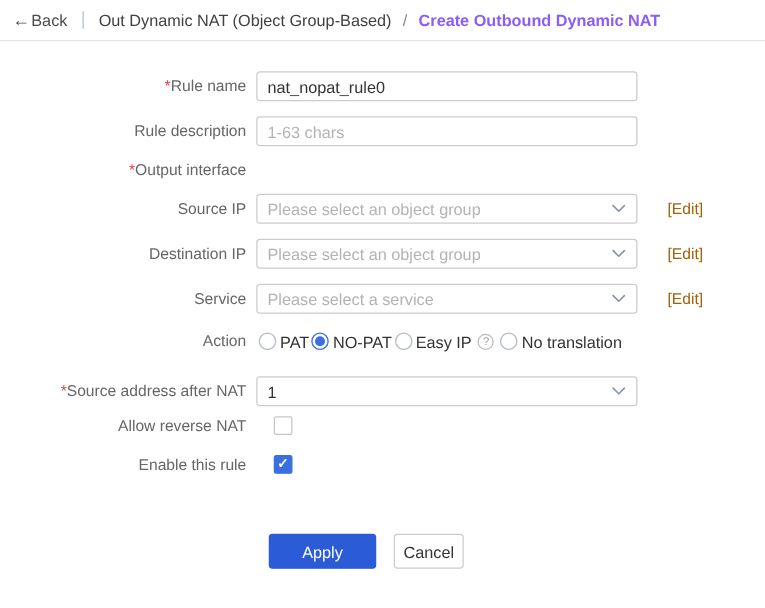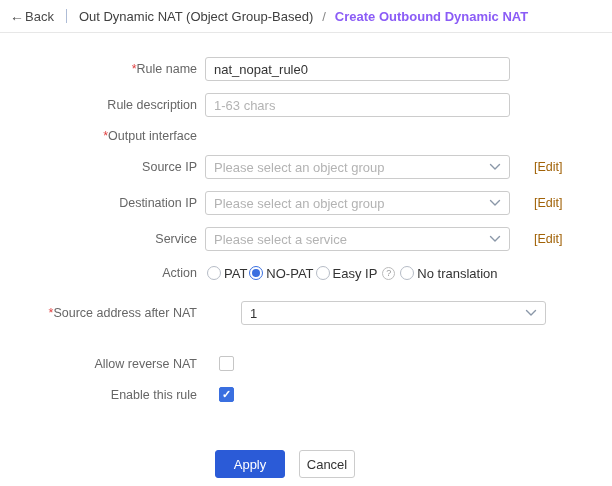--- a/index.html
+++ b/index.html
@@ -76,21 +76,21 @@
   .checkbox .tick { display: none; color: #fff; font-size: 11px; font-weight: bold; line-height: 1; }
   .checkbox.on { background: #3a6fe0; border-color: #3a6fe0; }
   .checkbox.on .tick { display: block; }
 
   
   .btn-row { display: flex; gap: 14px; margin: 48px 0 0 215px; }
   .btn {
     height: 28px; border-radius: 3px; font-size: 13px;
     font-family: "Liberation Sans", sans-serif; cursor: pointer;
   }
-  .btn-primary { width: 70px; background: #2b5bd7; color: #fff; border: 1px solid #2b5bd7; }
+  .btn-primary { width: 86px; background: #2b5bd7; color: #fff; border: 1px solid #2b5bd7; }
   .btn-secondary { width: 56px; background: #fff; color: #333; border: 1px solid #ccc; }
 </style>
 </head>
 <body>
 
 <div class="header">
   <div class="back">
     <span class="arrow">←</span>
     <span>Back</span>
   </div>
@@ -171,21 +171,21 @@
         <span class="rlabel">Easy IP</span>
       </span>
       <span class="help-icon">?</span>
       <span class="radio-item">
         <span class="radio"></span>
         <span class="rlabel">No translation</span>
       </span>
     </div>
   </div>
 
-  <div class="row" style="margin-bottom:31px;gap:36px;">
+  <div class="row" style="margin-bottom:8px;">
     <div class="label"><span class="req">*</span><span>Source address after NAT</span></div>
     <div class="field select">
       <span class="val">1</span>
       <span class="chev">
         <svg width="12" height="8" viewBox="0 0 12 8">
             <polyline points="1.5,1.5 6,6 10.5,1.5" fill="none" stroke="#8a97a8" stroke-width="1.4" stroke-linecap="round" stroke-linejoin="round"></polyline>
           </svg>
       </span>
     </div>
   </div>

